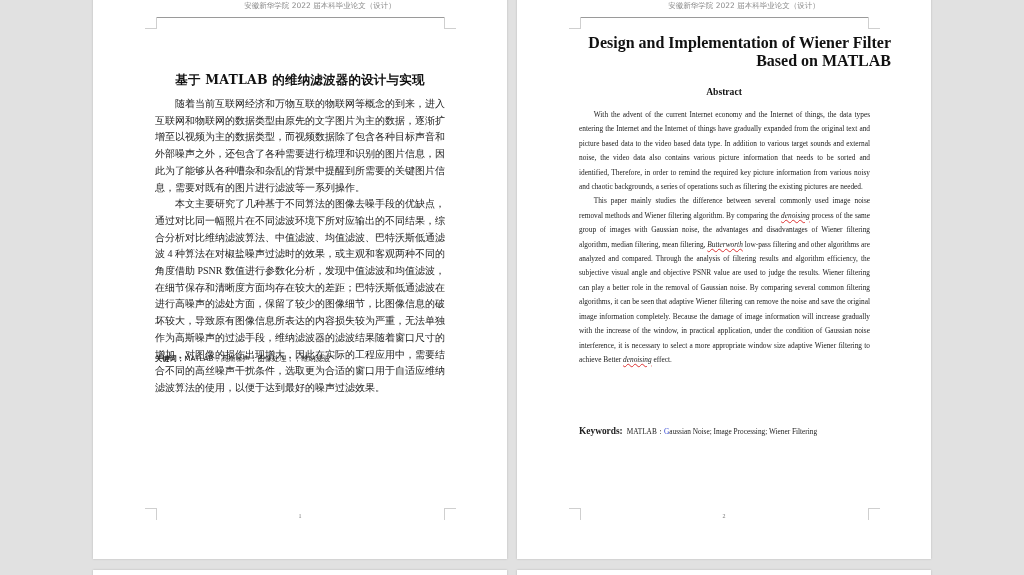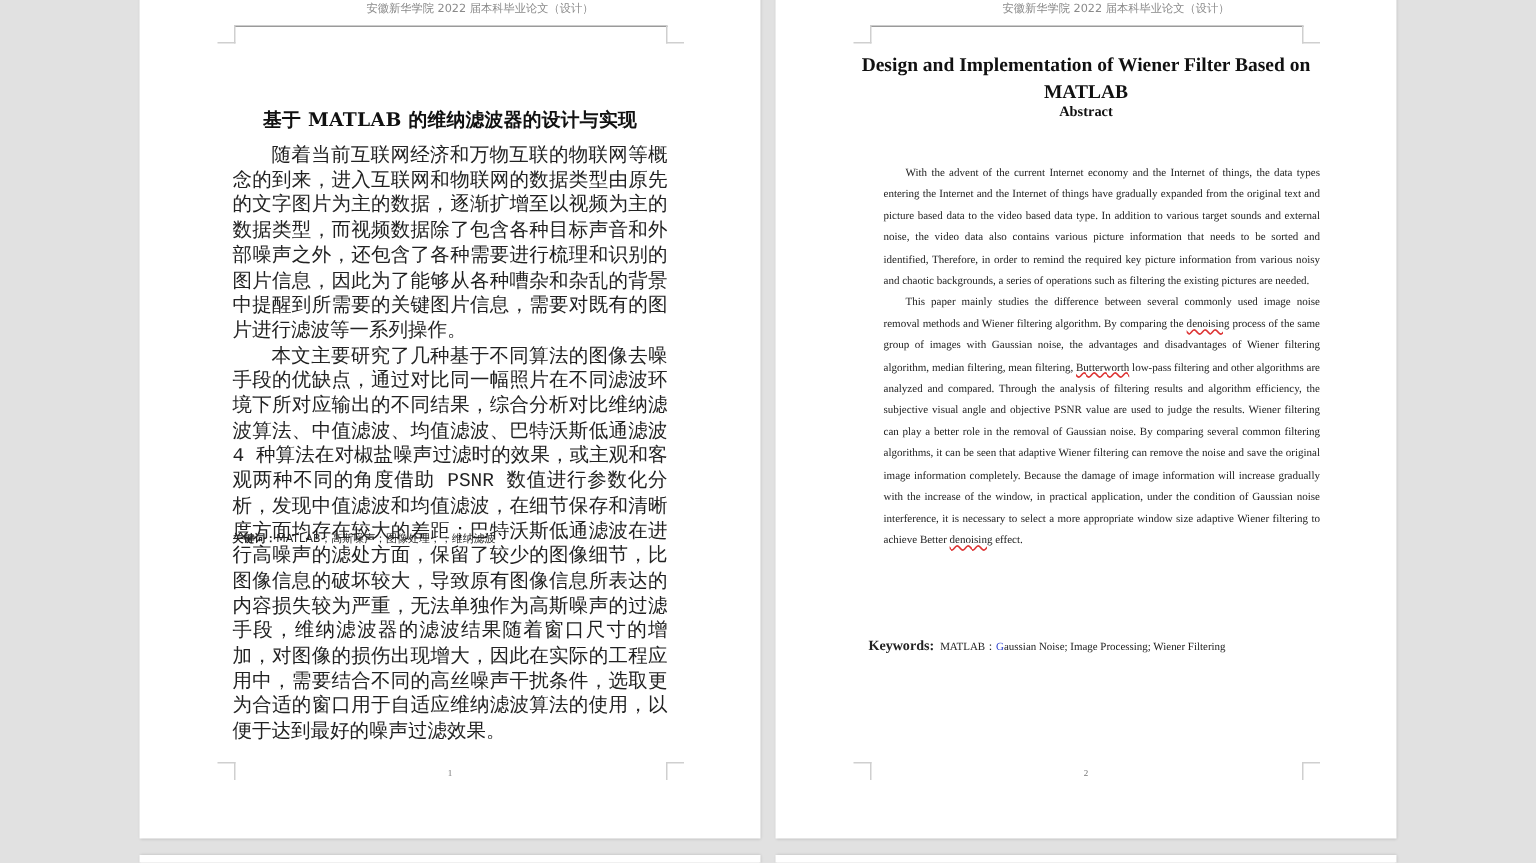--- a/index.html
+++ b/index.html
@@ -21,35 +21,35 @@
   .corner.bl { left: 52px; top: 518px; border-right: 1px solid #cfcfcf; border-top: 1px solid #cfcfcf; }
   .corner.br { left: 351px; top: 518px; border-left: 1px solid #cfcfcf; border-top: 1px solid #cfcfcf; }
   .page-number { position: absolute; top: 523px; left: 0; width: 100%; text-align: center; font-size: 6px; color: #777; }
 
   
   .cn-title { position: absolute; top: 45px; left: 0; width: 100%; text-align: center;
     font-family: "DejaVu Serif", serif; font-weight: bold; font-size: 12.5px; letter-spacing: 0.2px; margin-top: 37px; }
   .cn-abstract-h { position: absolute; top: 80px; left: 0; width: 100%; text-align: center;
     font-family: "DejaVu Sans", sans-serif; font-size: 9.5px; letter-spacing: 10px; padding-left: 10px; }
   .cn-body { position: absolute; top: 106px; left: 62px; width: 290px;
-    font-family: Liberation Mono, monospace; font-size: 13px; line-height: 16.7px; color: #222; text-align: justify; }
+    font-family: Liberation Serif, serif; font-size: 10px; line-height: 16.7px; color: #222; text-align: justify; }
   .cn-body p { text-indent: 2em; }
   .cn-keywords { position: absolute; top: 364px; left: 62px; width: 290px;
     font-family: "DejaVu Sans", sans-serif; font-size: 7.3px; color: #222; }
   .cn-keywords .kw-label { font-weight: bold; text-align: center; }
 
   
-  .en-title { position: absolute; top: 44px; left: 40px; width: 334px; text-align: center;
-    font-weight: bold; font-size: 13px; line-height: 18px; }
-  .en-abstract-h { position: absolute; top: 79px; left: 0; width: 100%; text-align: center;
+  .en-title { position: absolute; top: 44px; left: 40px; width: 334px; text-align: right;
+    font-weight: bold; font-size: 16px; line-height: 18px; }
+  .en-abstract-h { position: absolute; top: 96px; left: 0; width: 100%; text-align: center;
     font-weight: bold; font-size: 9.6px; }
-  .en-body { position: absolute; top: 118px; left: 72px; width: 291px;
+  .en-body { position: absolute; top: 118px; left: 62px; width: 291px;
     font-size: 7.35px; line-height: 14.4px; color: #222; text-align: justify; }
   .en-body p { text-indent: 2em; }
-  .squiggle { text-decoration: underline wavy #d33; text-decoration-thickness: 0.6px; text-underline-offset: 1px; }
+  .squiggle { text-decoration: underline wavy #d33; text-decoration-thickness: 0.6px; text-underline-offset: 1px; font-style: italic; }
   .en-keywords { position: absolute; top: 436px; left: 62px; width: 300px; font-size: 7.3px; color: #222; }
   .en-keywords .kw-label { font-weight: bold; font-size: 9.4px; margin-right: 4px; }
   .blue-g { color: #2a3fd0; }
 
   .drag-handle { position: absolute; left: 552px; top: 124px; width: 8px; height: 12px; }
   .drag-handle span { position: absolute; width: 2px; height: 2px; background: #9a9a9a; border-radius: 1px; }
 </style>
 </head>
 <body>
 

